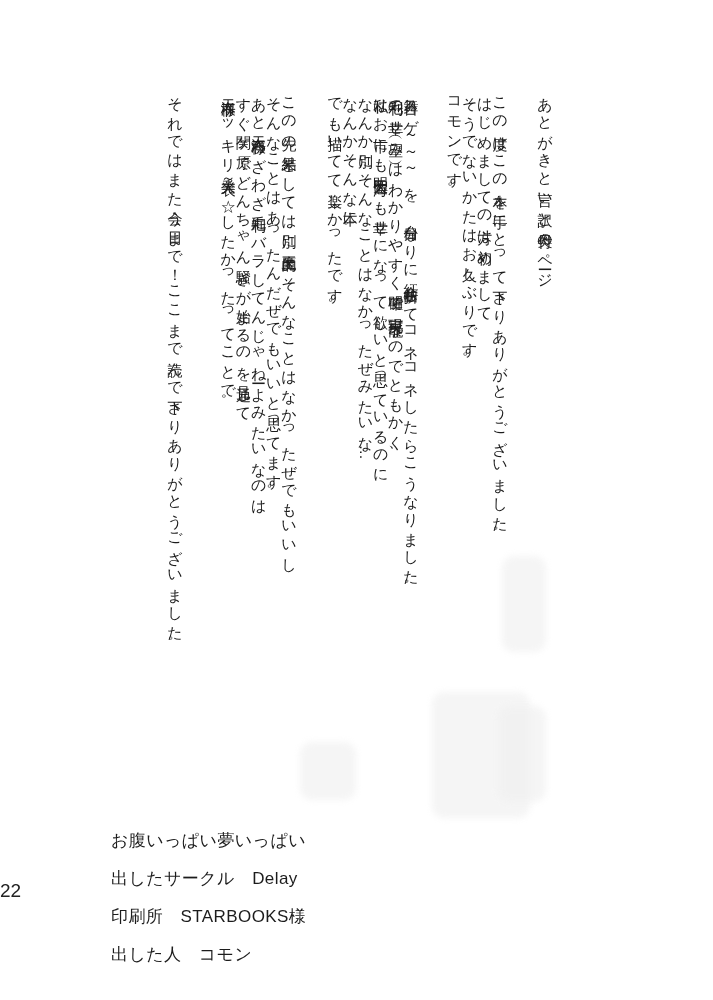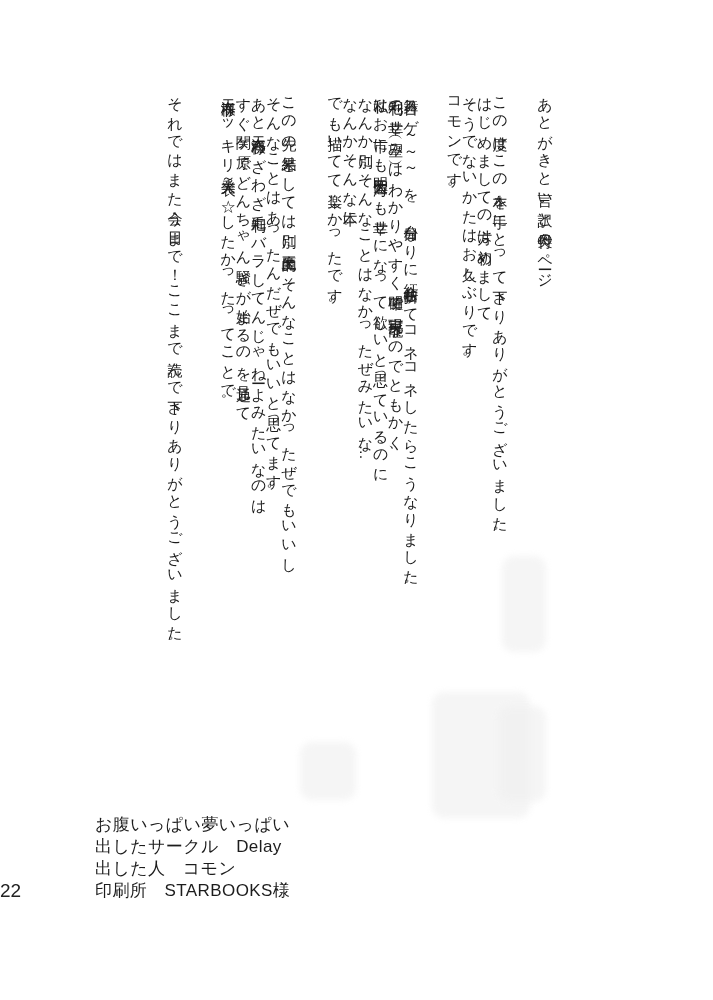--- a/index.html
+++ b/index.html
@@ -39,21 +39,21 @@
 
   
   .colophon {
     position: absolute;
     left: 95px;
     top: 814px;
     font-size: 17px;
     line-height: 22px;
     letter-spacing: 0.4px;
   }
-  .colophon div { margin: 0; }
+  .colophon div { margin: 16px; }
 
   
   .page-number {
     position: absolute;
     left: 0;
     right: 0;
     top: 880px;
     text-align: left;
     font-size: 19px;
     color: #222222;
@@ -109,17 +109,17 @@
 </div>
 
 <div class="smudge s1"></div>
 <div class="smudge s2"></div>
 <div class="smudge s3"></div>
 <div class="smudge s4"></div>
 
 <div class="colophon">
   <div>お腹いっぱい夢いっぱい</div>
   <div>出したサークル　Delay</div>
+  <div>印刷所　STARBOOKS様</div>
   <div>出した人　コモン</div>
-  <div>印刷所　STARBOOKS様</div>
 </div>
 
 <div class="page-number">22</div>
 
 </body></html>

